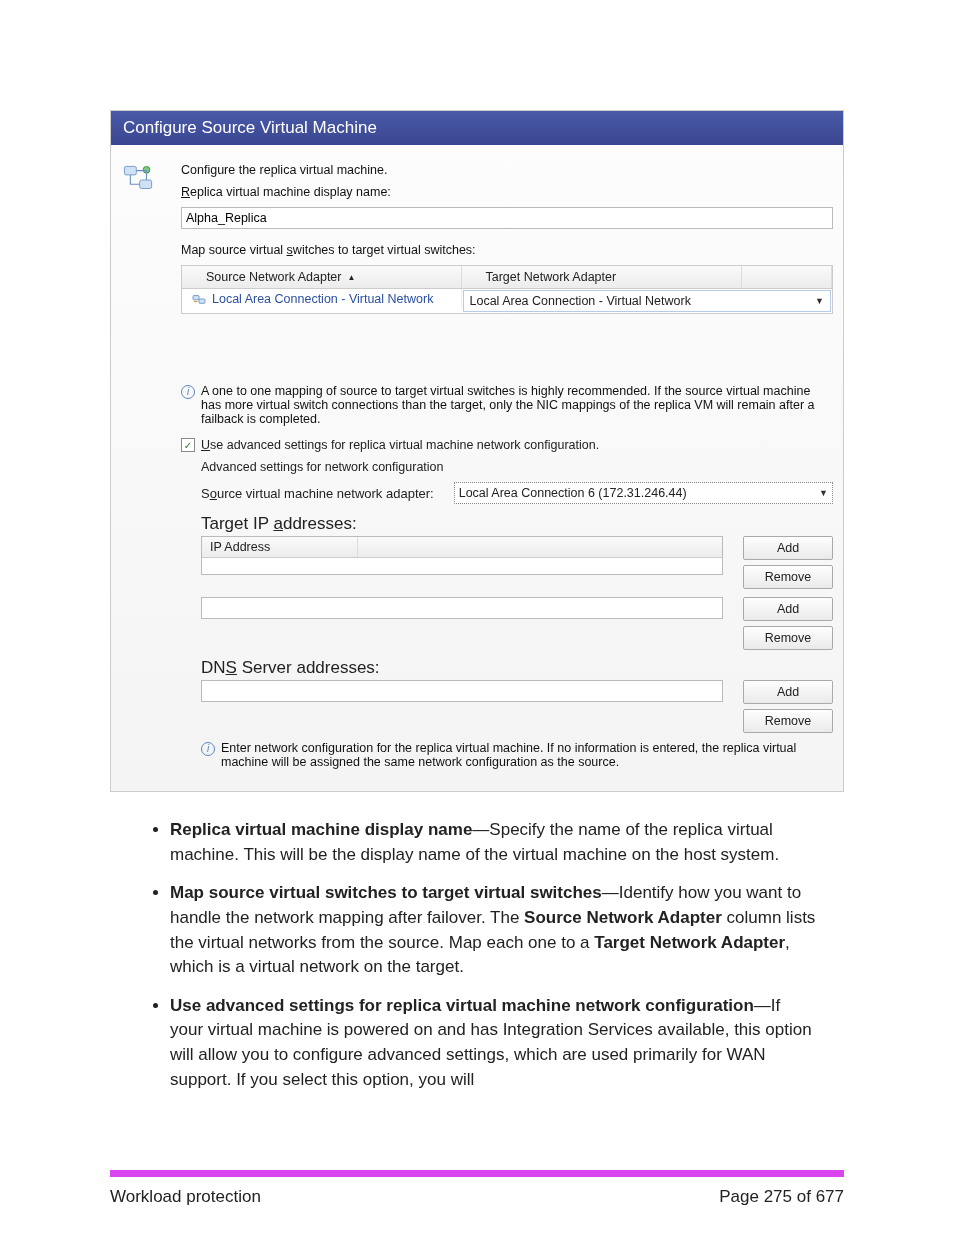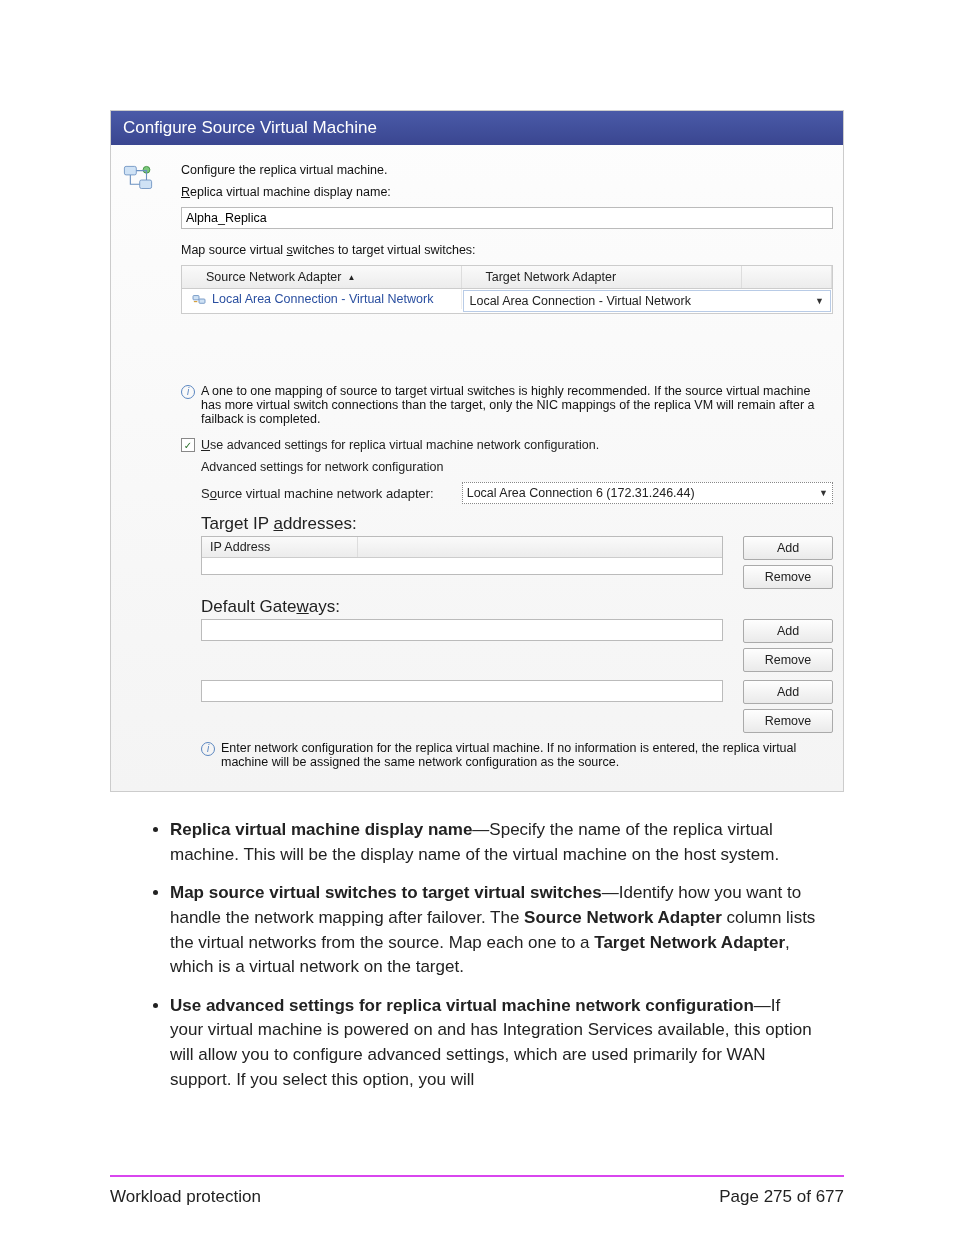--- a/index.html
+++ b/index.html
@@ -138,21 +138,21 @@
     font-size: 10px;
     color: #2a6e2a;
   }
   .adv-block {
     margin-left: 20px;
   }
   .adv-title { font-size: 12.5px; margin: 4px 0 8px 0; }
   .adapter-row {
     display: flex;
     align-items: center;
-    gap: 28px;
+    gap: 20px;
     margin-bottom: 10px;
     justify-content: flex-end;
   }
   .combo {
     flex: 1;
     border: 1px dotted #888;
     background: #fff;
     height: 22px;
     display: flex;
     align-items: center;
@@ -217,21 +217,21 @@
   .doc-text ul {
     padding-left: 34px;
     margin: 8px;
   }
   .doc-text li { margin-bottom: 14px; }
   .footer {
     position: absolute;
     bottom: 28px;
     left: 110px;
     right: 110px;
-    border-top: 2px solid #d946ef;
+    border-top: 7px solid #d946ef;
     padding-top: 10px;
     display: flex;
     justify-content: space-between;
     font-family: Arial, sans-serif;
     font-size: 17px;
   }
   .drop-tri { font-size: 9px; color:#333; }
 </style>
 </head>
 <body>
@@ -317,31 +317,31 @@
                 <div class="addr-body"></div>
               </div>
               <div class="btn-col">
                 <div class="sm-btn">Add</div>
                 <div class="sm-btn">Remove</div>
               </div>
             </div>
           </div>
 
           <div class="addr-section">
-            <div class="addr-label"><span>Default Gate</span><span class="underline">w</span><span>ays:</span></div>
             <div class="addr-row">
               <div class="plain-box"></div>
               <div class="btn-col">
                 <div class="sm-btn">Add</div>
                 <div class="sm-btn">Remove</div>
               </div>
             </div>
           </div>
 
           <div class="addr-section">
+            <div class="addr-label"><span>DN</span><span class="underline">S</span><span> Server addresses:</span></div>
             <div class="addr-row">
               <div class="plain-box"></div>
               <div class="btn-col">
                 <div class="sm-btn">Add</div>
                 <div class="sm-btn">Remove</div>
               </div>
             </div>
           </div>
 
           <div class="info-row" style="margin-top:6px;">

